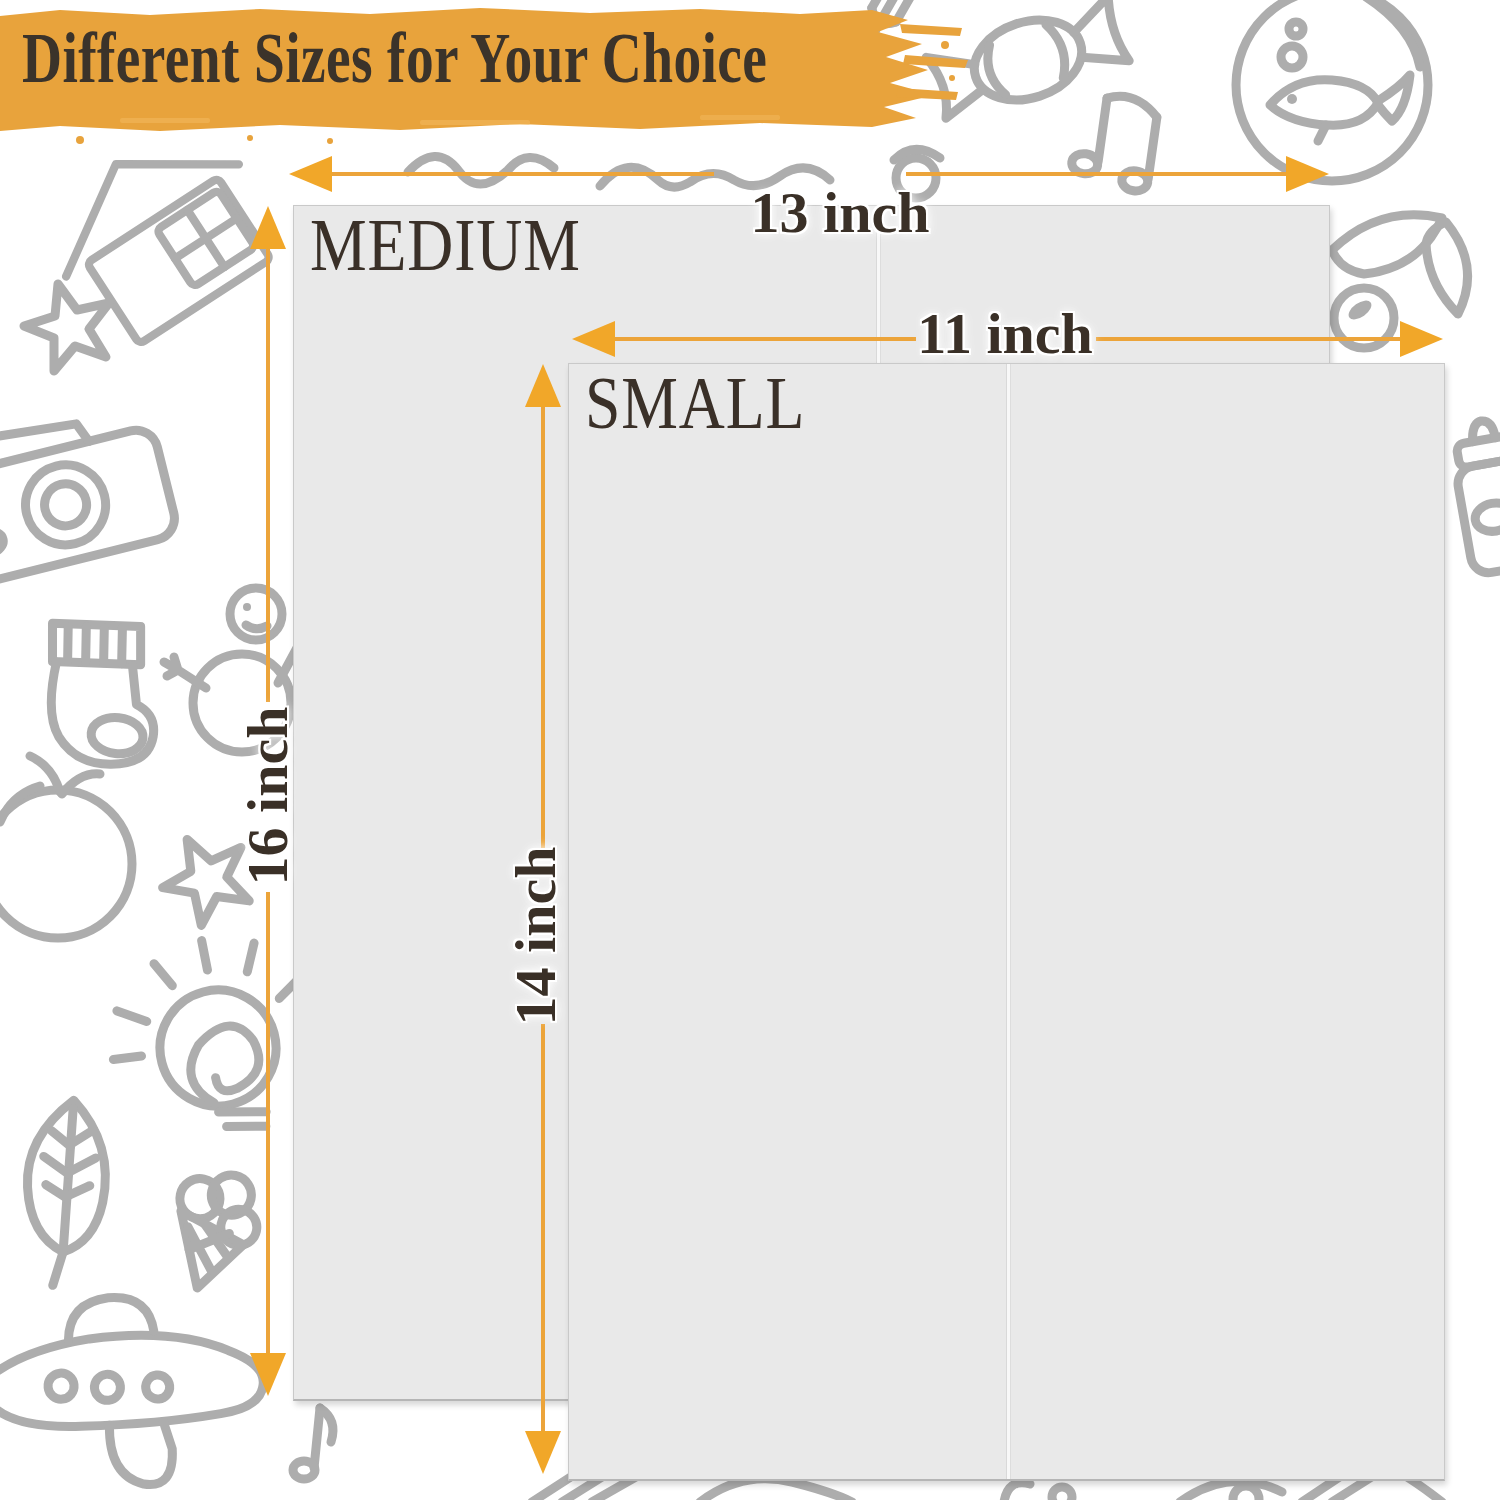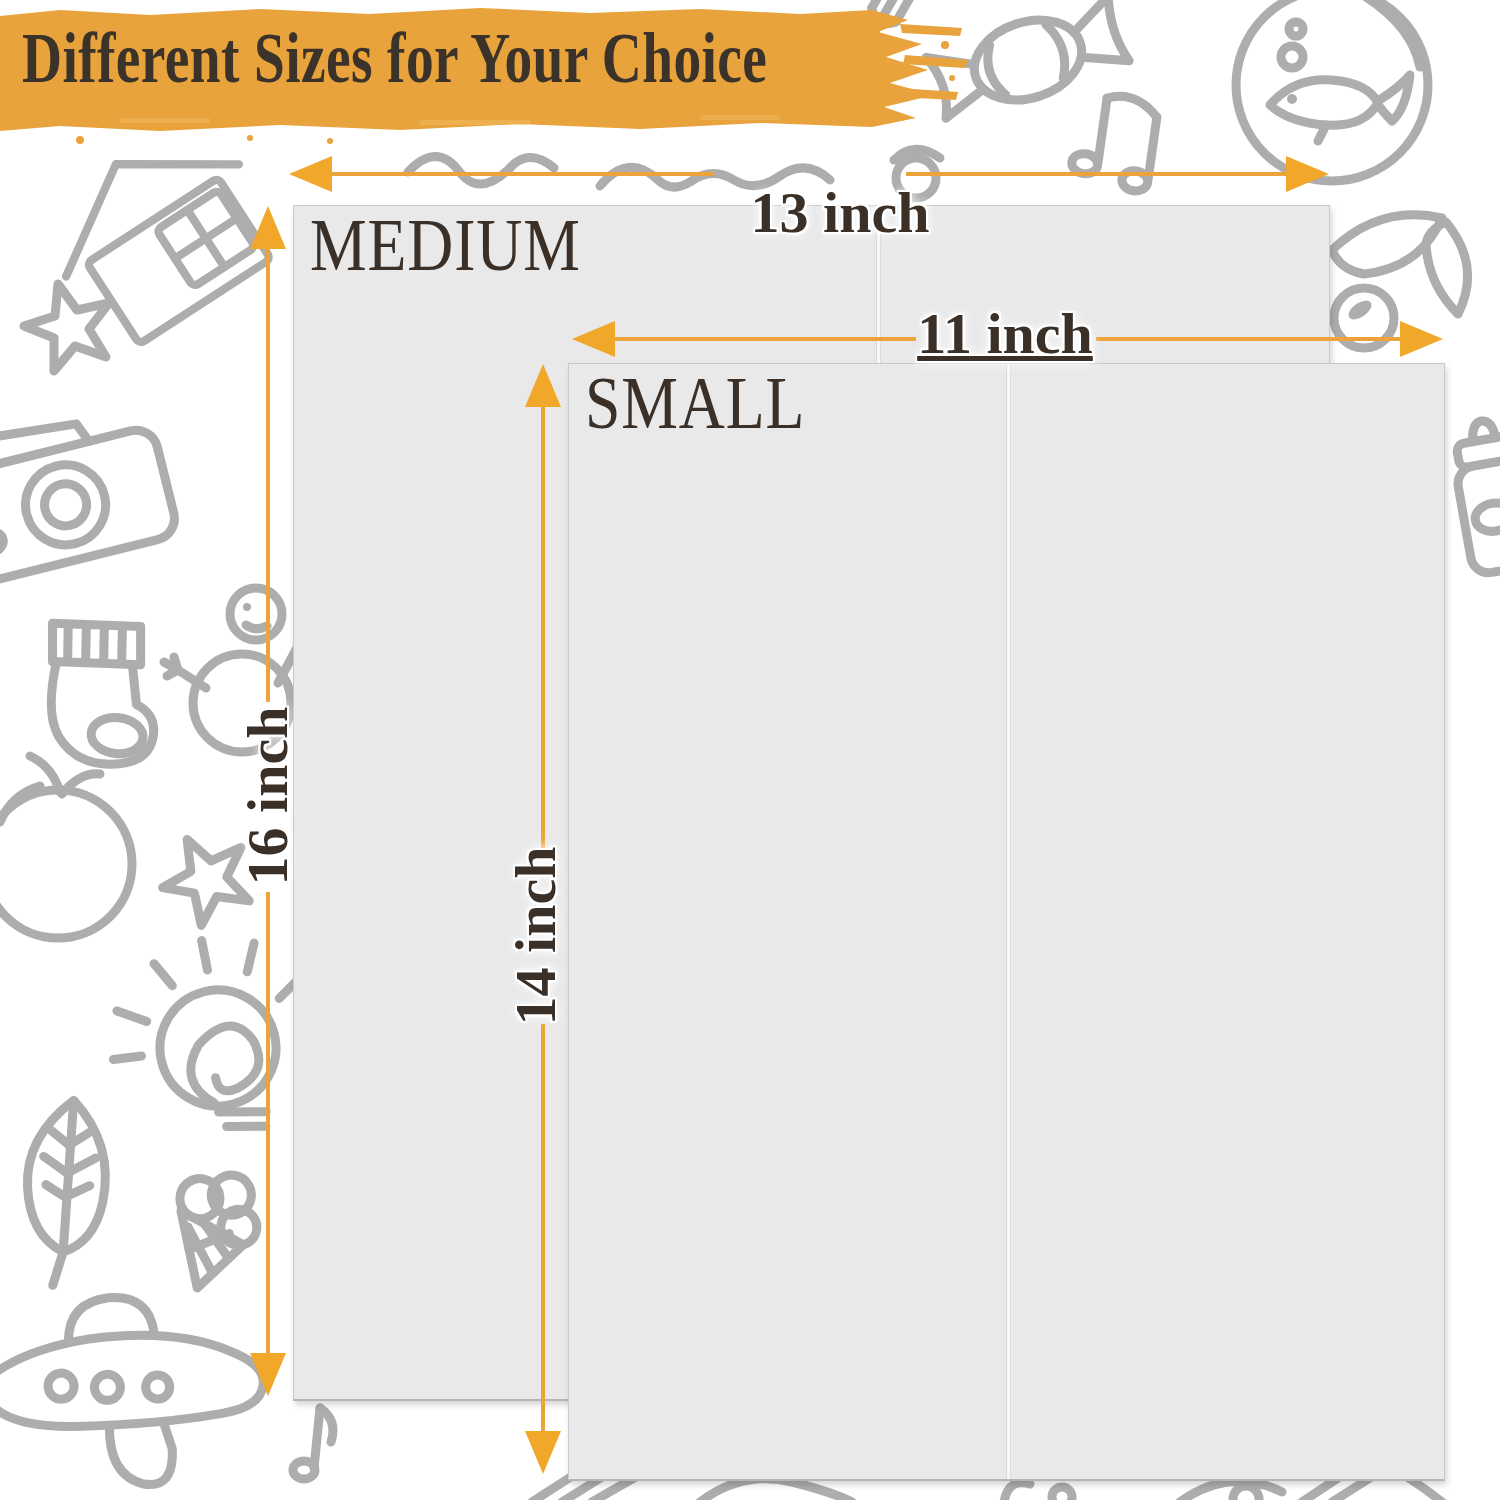--- a/index.html
+++ b/index.html
@@ -214,21 +214,21 @@
       <polygon class="ah" points="268,1396 250,1353 286,1353"></polygon>
     </g>
     <g>
       <path class="al" d="M543,406 L543,848 M543,1024 L543,1432"></path>
       <polygon class="ah" points="543,364 525,407 561,407"></polygon>
       <polygon class="ah" points="543,1474 525,1431 561,1431"></polygon>
     </g>
   </svg>
 
   <div class="dim h" style="left:840px;top:170px;margin-top:43px;">13 inch</div>
-  <div class="dim h" style="left:1005px;top:334px;text-decoration:underline;">11 inch</div>
+  <div class="dim h" style="left:1005px;top:334px;">11 inch</div>
   <div class="dim v" style="left:268px;top:796px;">16 inch</div>
   <div class="dim v" style="left:536px;top:936px;">14 inch</div>
 
   <svg class="header" width="1000" height="170" viewBox="0 0 1000 170">
     <path fill="#E8A33C" d="M0,16 L60,10 L150,15 L260,9 L370,14 L480,8 L590,13 L700,9 L800,14 L872,10
              L908,20 L878,32 L922,44 L886,57 L928,70 L890,83 L934,95 L884,107 L916,118 L872,127
              L760,123 L640,129 L520,124 L400,130 L280,125 L160,131 L60,126 L0,131 Z"></path>
     <path fill="#E8A33C" d="M900,24 L962,28 L960,36 L902,33 Z M905,55 L968,60 L965,68 L903,64 Z
              M898,88 L958,92 L956,100 L896,97 Z"></path>
     <circle fill="#E8A33C" cx="945" cy="45" r="4"></circle>

